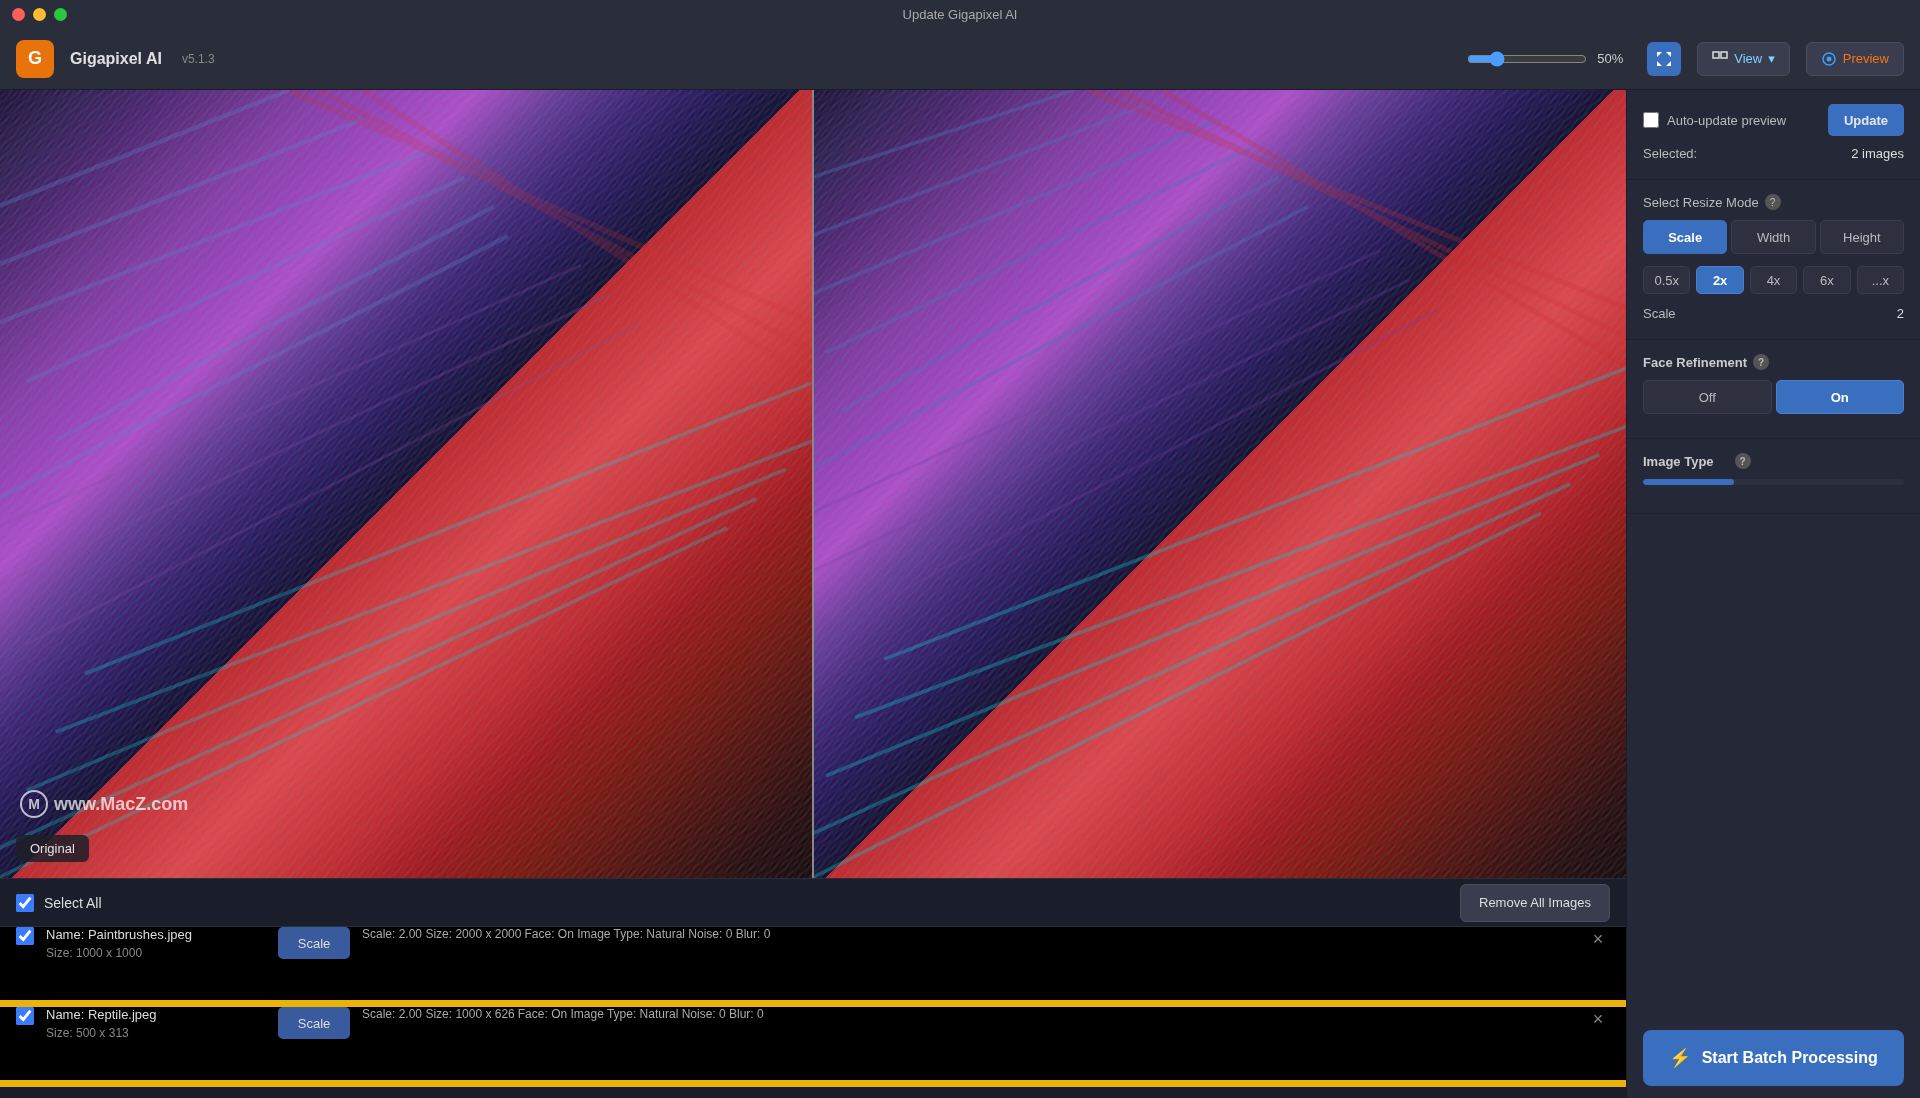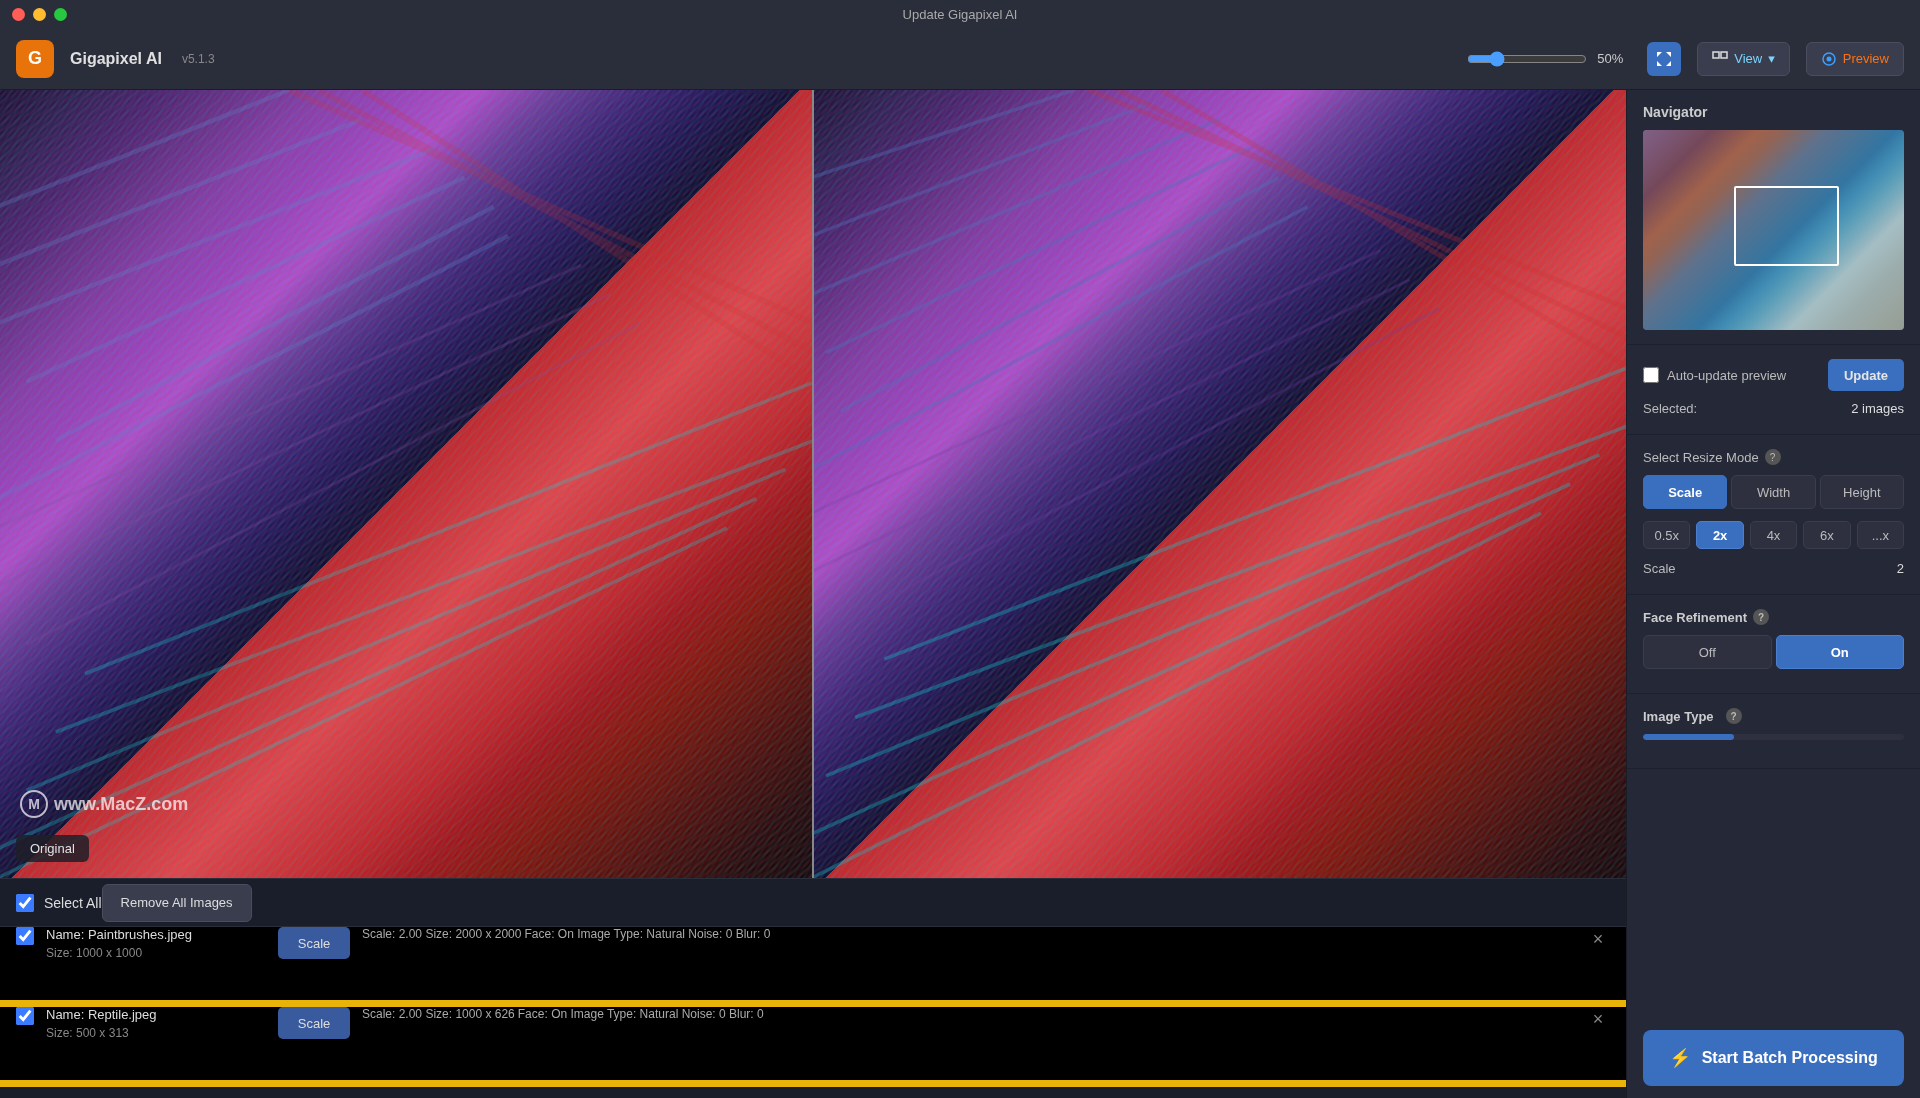--- a/index.html
+++ b/index.html
@@ -251,21 +251,21 @@
       border-top: 1px solid #2a2d3a;
       display: flex;
       flex-direction: column;
       flex-shrink: 0;
     }
     .select-all-bar {
       height: 48px;
       display: flex;
       align-items: center;
       padding: 0 16px;
-      justify-content: flex-start;
+      justify-content: space-between;
       border-bottom: 1px solid #2a2d3a;
       flex-shrink: 0;
     }
     .select-all-left {
       display: flex;
       align-items: center;
       gap: 10px;
     }
     .checkbox {
       width: 18px;
@@ -562,21 +562,21 @@
       background: #3a6fbf;
       border-color: #4a7fcf;
       color: white;
       font-weight: 600;
     }
 
     
     .image-type-title {
       display: flex;
       align-items: center;
-      gap: 12px;
+      gap: 21px;
       font-size: 13px;
       font-weight: 600;
       color: #ccc;
       margin-bottom: 10px;
     }
     .type-slider-bar {
       height: 6px;
       border-radius: 3px;
       background: #2e3040;
       margin-bottom: 14px;
@@ -777,27 +777,20 @@
             <span>Face: On  Image Type: Natural  Noise: 0  Blur: 0</span>
           </div>
           <button class="close-btn">×</button>
         </div>
       </div>
     </div>
   </div>
 
   <div class="right-panel">
 
-    <div class="panel-section">
-      <div class="section-title">Navigator</div>
-      <div class="navigator-thumb">
-        <div class="nav-brushes-overlay"></div>
-        <div class="nav-viewport"></div>
-      </div>
-    </div>
 
     <div class="panel-section">
       <div class="auto-update-row">
         <div class="auto-update-left">
           <input type="checkbox" class="small-checkbox" style="">
           <span class="auto-update-label">Auto-update preview</span>
         </div>
         <button class="update-btn">Update</button>
       </div>
       <div class="selected-info">

